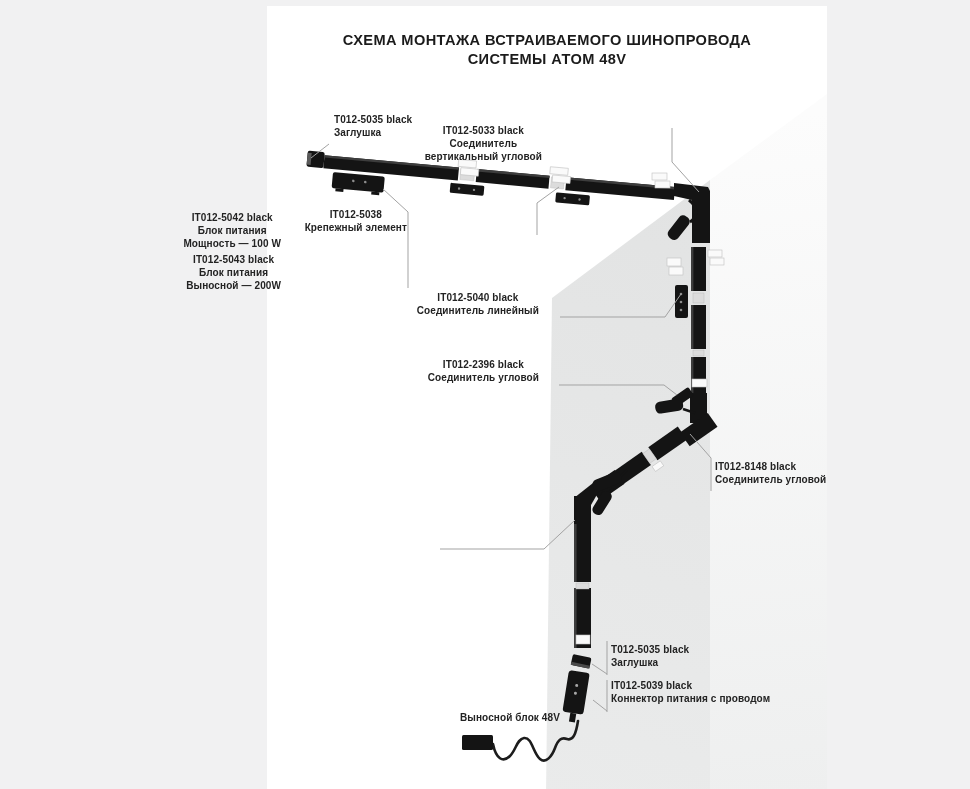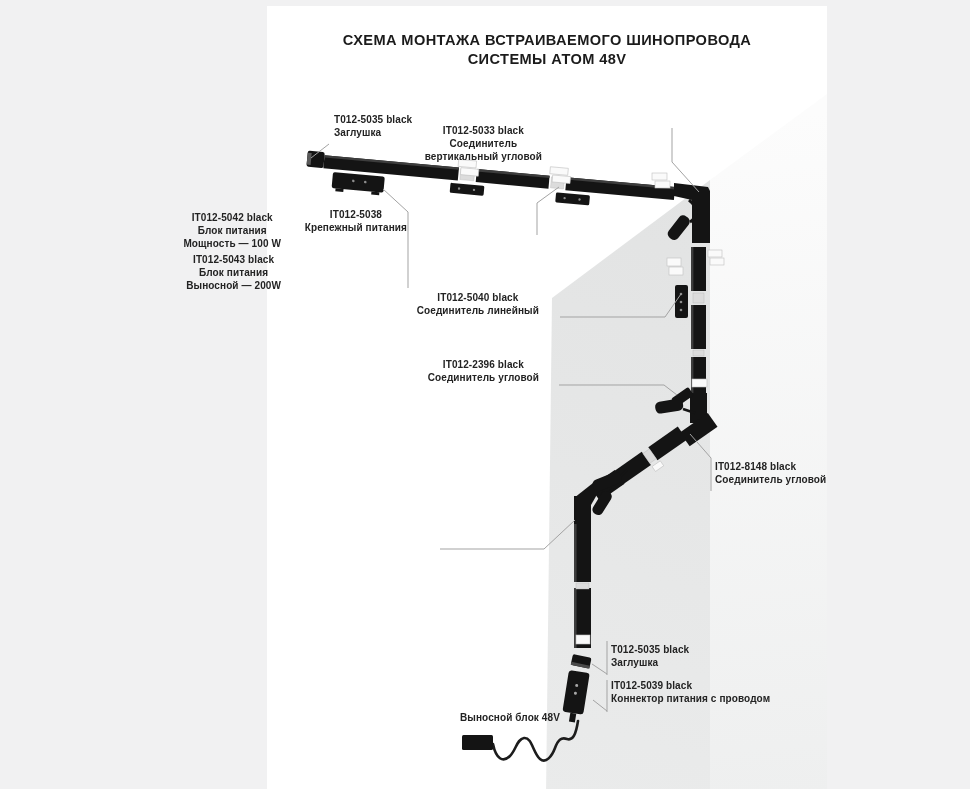--- a/index.html
+++ b/index.html
@@ -219,21 +219,21 @@
   </div>
 
   <div class="lbl r" style="right:627px;top:248px">
     <div>IT012-5043 black</div>
     <div>Блок питания</div>
     <div>Выносной — 200W</div>
   </div>
 
   <div class="lbl r" style="right:501px;top:203px">
     <div>IT012-5038</div>
-    <div>Крепежный питания</div>
+    <div>Крепежный элемент</div>
   </div>
 
   <div class="lbl r" style="right:366px;top:119px">
     <div>IT012-5033 black</div>
     <div>Соединитель</div>
     <div>вертикальный угловой</div>
   </div>
 
   <div class="lbl r" style="right:369px;top:286px">
     <div>IT012-5040 black</div>

